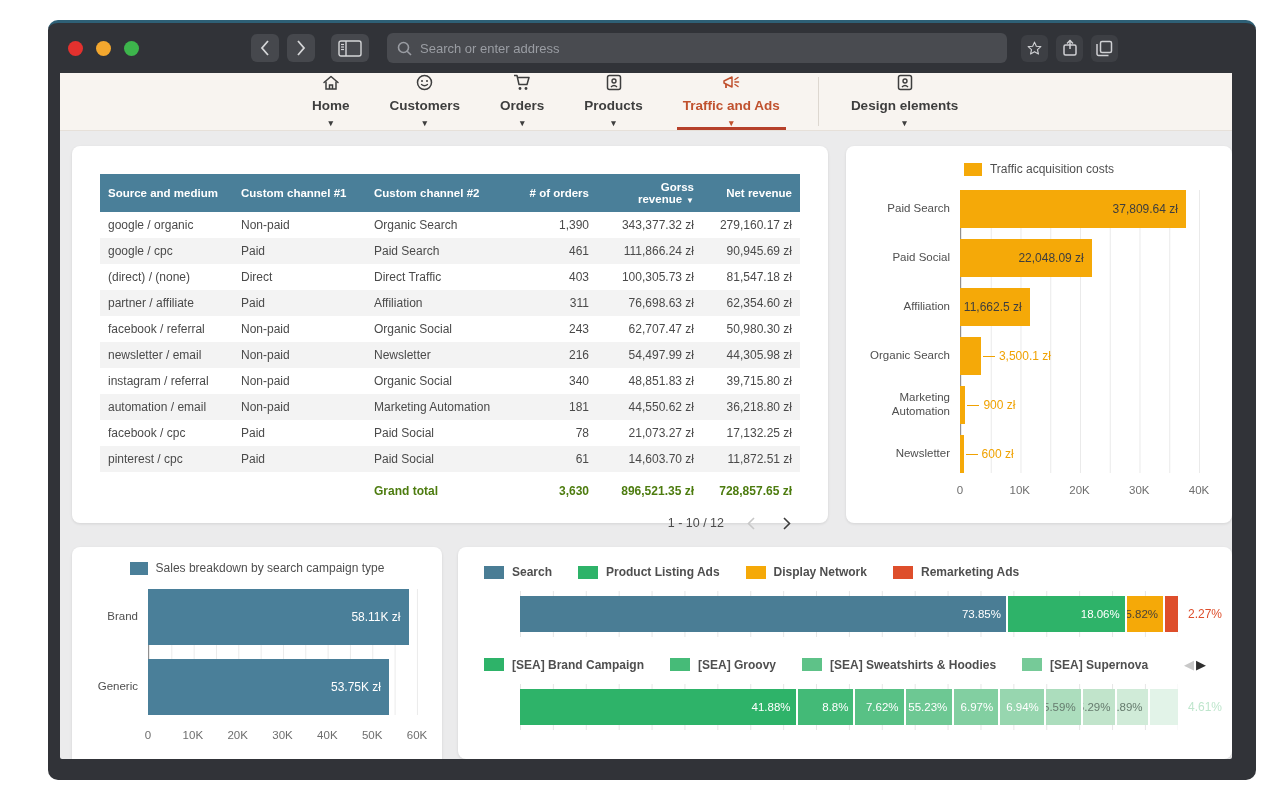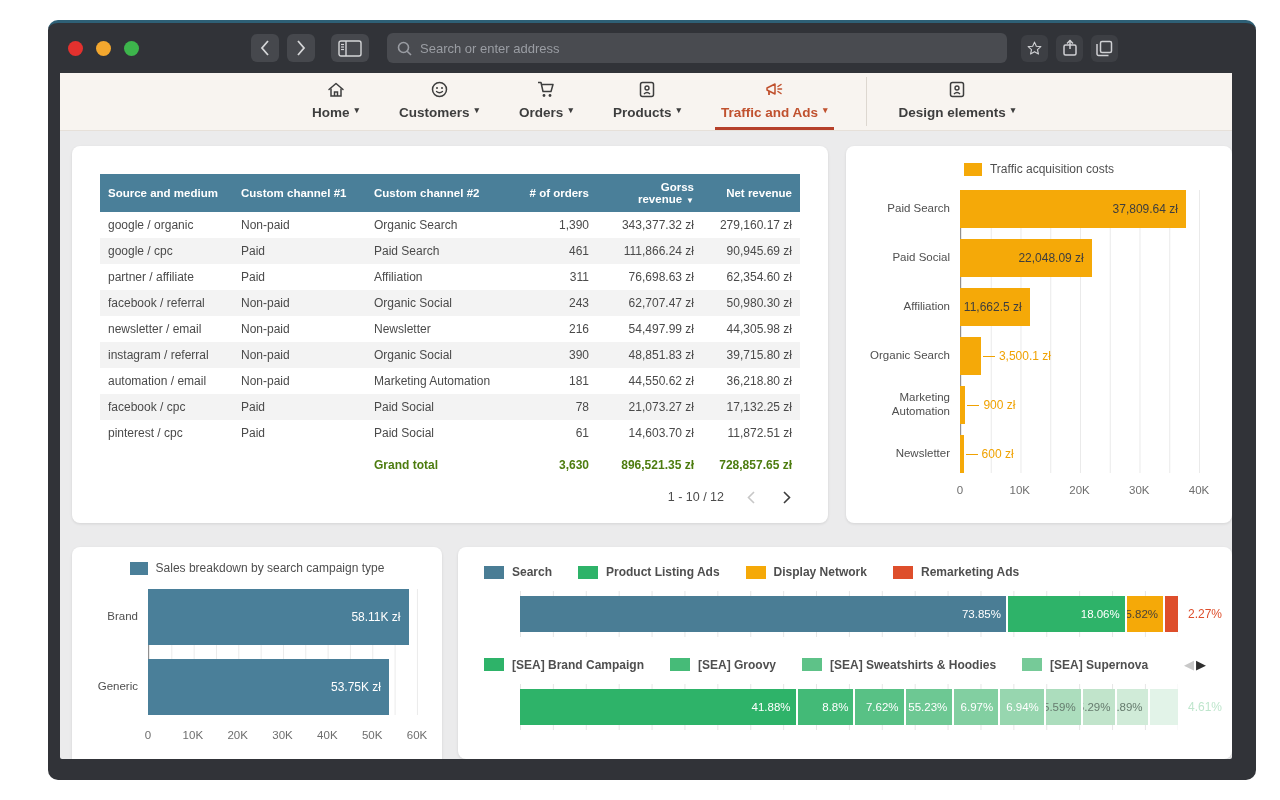--- a/index.html
+++ b/index.html
@@ -18,21 +18,21 @@
   .searchbar { display:flex; align-items:center; margin-left:18px; width:620px; height:30px; background:#494b50; border-radius:6px; padding:0 10px; }
   .searchbar input { flex:1; background:transparent; border:none; outline:none; color:#d3d4d7; font-size:13px; margin-left:8px; font-family:"Liberation Sans",sans-serif; }
   .searchbar input::placeholder { color:#9a9da3; }
   .tb-right { display:flex; gap:8px; margin-left:14px; }
   .tb-ricon { width:27px; height:27px; background:#3d3f44; border-radius:6px; display:flex; align-items:center; justify-content:center; }
 
   
   .page { margin:0 24px 22px 12px; height:686px; background:#ebebec; border-radius:0 0 2px 2px; overflow:hidden; }
   .mainnav { height:58px; background:#f8f4f0; border-bottom:1px solid #e6e0d9; display:flex; align-items:stretch; padding-left:250px; position:relative; }
   .nav-item { position:relative; display:flex; flex-direction:column; align-items:center; justify-content:center; gap:3px; padding:4px 2px 6px; margin-right:36px; cursor:pointer; }
-  .nav-item .lblrow { display:flex; align-items:flex-start; gap:5px; font-size:13.5px; font-weight:bold; color:#3e3e3e; }
+  .nav-item .lblrow { display:flex; align-items:center; gap:5px; font-size:13.5px; font-weight:bold; color:#3e3e3e;flex-direction:column; }
   .nav-item .caret { font-size:9px; color:#3e3e3e; }
   .nav-item.active .lblrow, .nav-item.active .caret { color:#c0512e; }
   .nav-item.active .underline { position:absolute; left:-4px; right:-4px; bottom:0; height:3px; background:#b6402a; }
   .nav-divider { width:1px; background:#ddd7d0; margin:4px 30px 4px 0; }
 
   .content { position:relative; height:627px; }
   .card { position:absolute; background:#fff; border-radius:8px; box-shadow:0 1px 3px rgba(0,0,0,.10); }
 
   
   #card-table { left:12px; top:15px; width:756px; height:377px; padding:28px; }
@@ -242,20 +242,28 @@
             </div>
             <div class="tgrid trow">
               <div class="cell">google / cpc</div>
               <div class="cell">Paid</div>
               <div class="cell">Paid Search</div>
               <div class="cell r">461</div>
               <div class="cell r">111,866.24 zł</div>
               <div class="cell r">90,945.69 zł</div>
             </div>
             <div class="tgrid trow">
+              <div class="cell">(direct) / (none)</div>
+              <div class="cell">Direct</div>
+              <div class="cell">Direct Traffic</div>
+              <div class="cell r">403</div>
+              <div class="cell r">100,305.73 zł</div>
+              <div class="cell r">81,547.18 zł</div>
+            </div>
+            <div class="tgrid trow">
               <div class="cell">partner / affiliate</div>
               <div class="cell">Paid</div>
               <div class="cell">Affiliation</div>
               <div class="cell r">311</div>
               <div class="cell r">76,698.63 zł</div>
               <div class="cell r">62,354.60 zł</div>
             </div>
             <div class="tgrid trow">
               <div class="cell">facebook / referral</div>
               <div class="cell">Non-paid</div>
@@ -269,21 +277,21 @@
               <div class="cell">Non-paid</div>
               <div class="cell">Newsletter</div>
               <div class="cell r">216</div>
               <div class="cell r">54,497.99 zł</div>
               <div class="cell r">44,305.98 zł</div>
             </div>
             <div class="tgrid trow">
               <div class="cell">instagram / referral</div>
               <div class="cell">Non-paid</div>
               <div class="cell">Organic Social</div>
-              <div class="cell r">390</div>
+              <div class="cell r">340</div>
               <div class="cell r">48,851.83 zł</div>
               <div class="cell r">39,715.80 zł</div>
             </div>
             <div class="tgrid trow">
               <div class="cell">automation / email</div>
               <div class="cell">Non-paid</div>
               <div class="cell">Marketing Automation</div>
               <div class="cell r">181</div>
               <div class="cell r">44,550.62 zł</div>
               <div class="cell r">36,218.80 zł</div>

